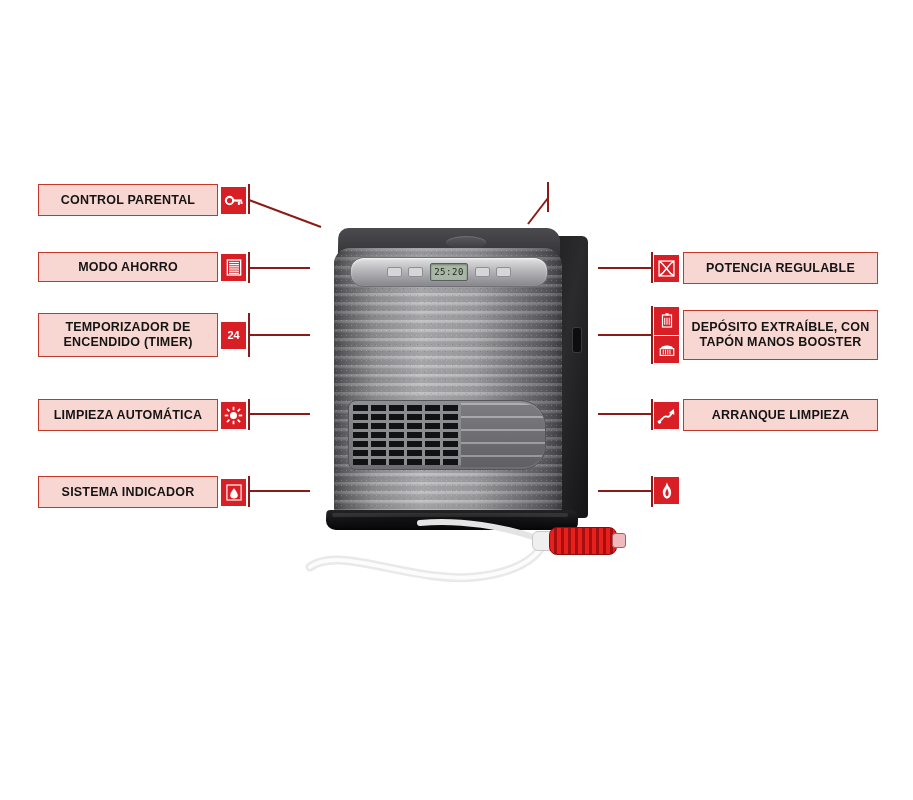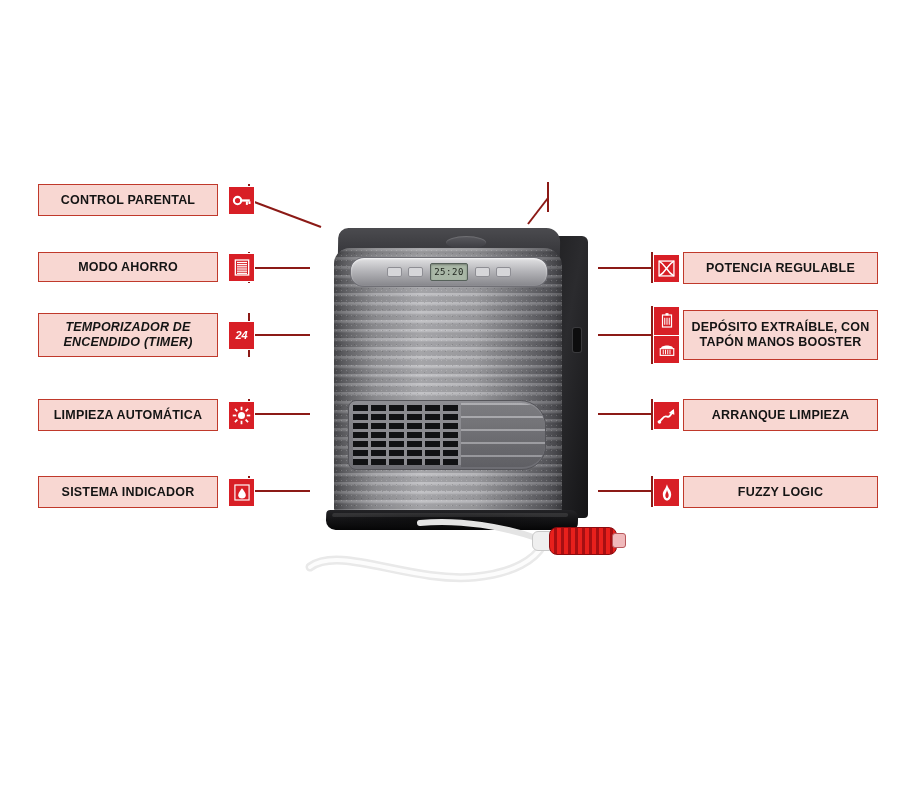--- a/index.html
+++ b/index.html
@@ -47,21 +47,21 @@
     display:flex;align-items:center;justify-content:center;
     flex:0 0 auto;
     position:relative;
   }
   .chip.tall{height:58px;flex-direction:column;gap:0;padding:0;}
   .chip svg{display:block;}
   .chip .half{width:100%;height:50%;display:flex;align-items:center;justify-content:center;}
   .chip .half.b{border-top:1px solid #ffffff;}
 
   
-  .feature.left .fbox{margin-right:10px;}
+  .feature.left .fbox{margin-right:2px;}
   .feature.right .fbox{margin-left:3px;}
 
   
   #heater{position:absolute;left:326px;top:228px;width:262px;height:300px;}
 
   .h-sidepanel{
     position:absolute;right:0;top:8px;width:48px;height:282px;
     background:linear-gradient(100deg,#1d1d1f 0%,#2b2b2e 45%,#141416 100%);
     border-radius:0 6px 4px 2px;
   }
@@ -289,21 +289,21 @@
           <line x1="6" y1="8.6" x2="18" y2="8.6"></line>
           <line x1="6" y1="11.2" x2="18" y2="11.2"></line>
           <line x1="6" y1="13.8" x2="18" y2="13.8"></line>
           <line x1="6" y1="16.4" x2="18" y2="16.4"></line>
           <line x1="6" y1="19" x2="18" y2="19"></line>
         </g>
       </svg>
     </div>
   </div>
 
-  <div class="feature left" style="left:38px;top:313px;font-style:italic;">
+  <div class="feature left" style="left:38px;top:313px;">
     <div class="fbox" style="width:180px;height:44px;flex-direction:column;">
       <span>TEMPORIZADOR DE</span>
       <span class="l2">ENCENDIDO (TIMER)</span>
     </div>
     <div class="chip" style="font-size:11px;font-weight:bold;color:#fff;justify-content:center;">
       <span>24</span>
     </div>
   </div>
 
   <div class="feature left" style="left:38px;top:399px;">
@@ -401,18 +401,15 @@
 
   <div class="feature right" style="left:653px;top:476px;">
     <div class="chip">
       <svg viewBox="0 0 24 24" width="20" height="21" aria-hidden="true">
         <path d="M12 2 C 13 7, 17 9, 17 14 C 17 18.4, 14.8 21.5, 12 21.5
                  C 9.2 21.5, 7 18.4, 7 14 C 7 10, 10 8.5, 12 2 Z" fill="#fff"></path>
         <path d="M12 9 C 12.6 12, 14 13, 14 15.3 C 14 17.4, 13.1 18.8, 12 18.8
                  C 10.9 18.8, 10 17.4, 10 15.3 C 10 13.4, 11.4 12.3, 12 9 Z" fill="#d81f26"></path>
       </svg>
     </div>
-    <div class="fbox" style="width:195px;height:32px;">
-      <span>FUZZY LOGIC</span>
-    </div>
   </div>
 
 </div>
 
 </body></html>

